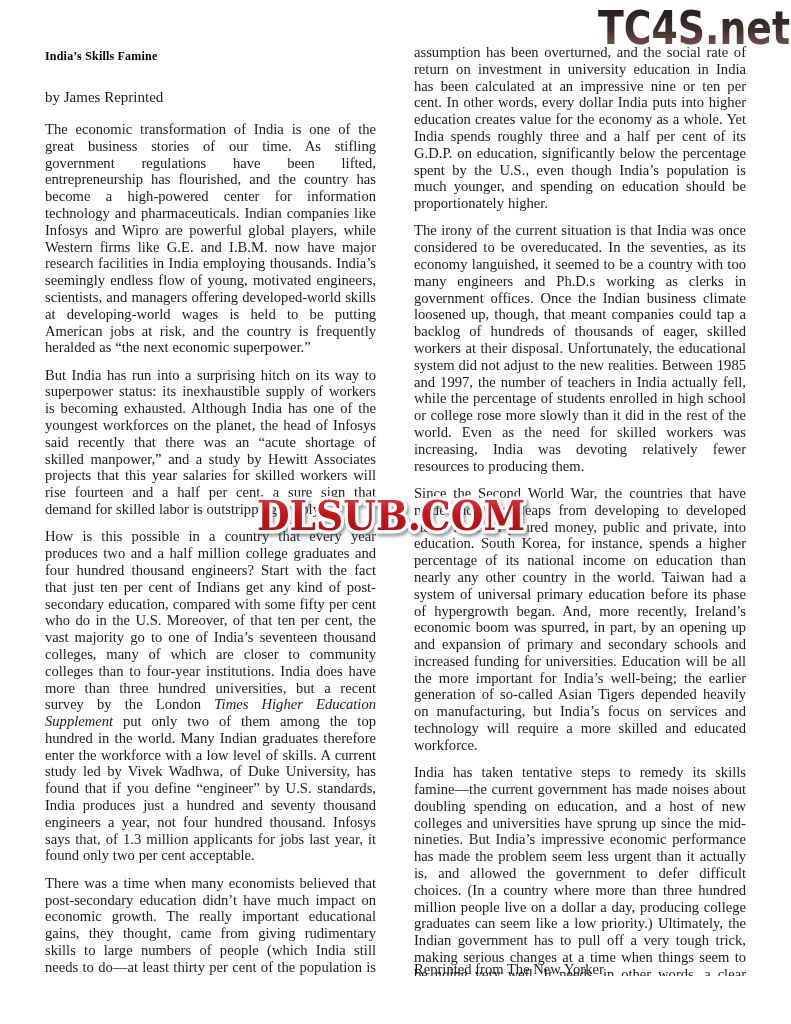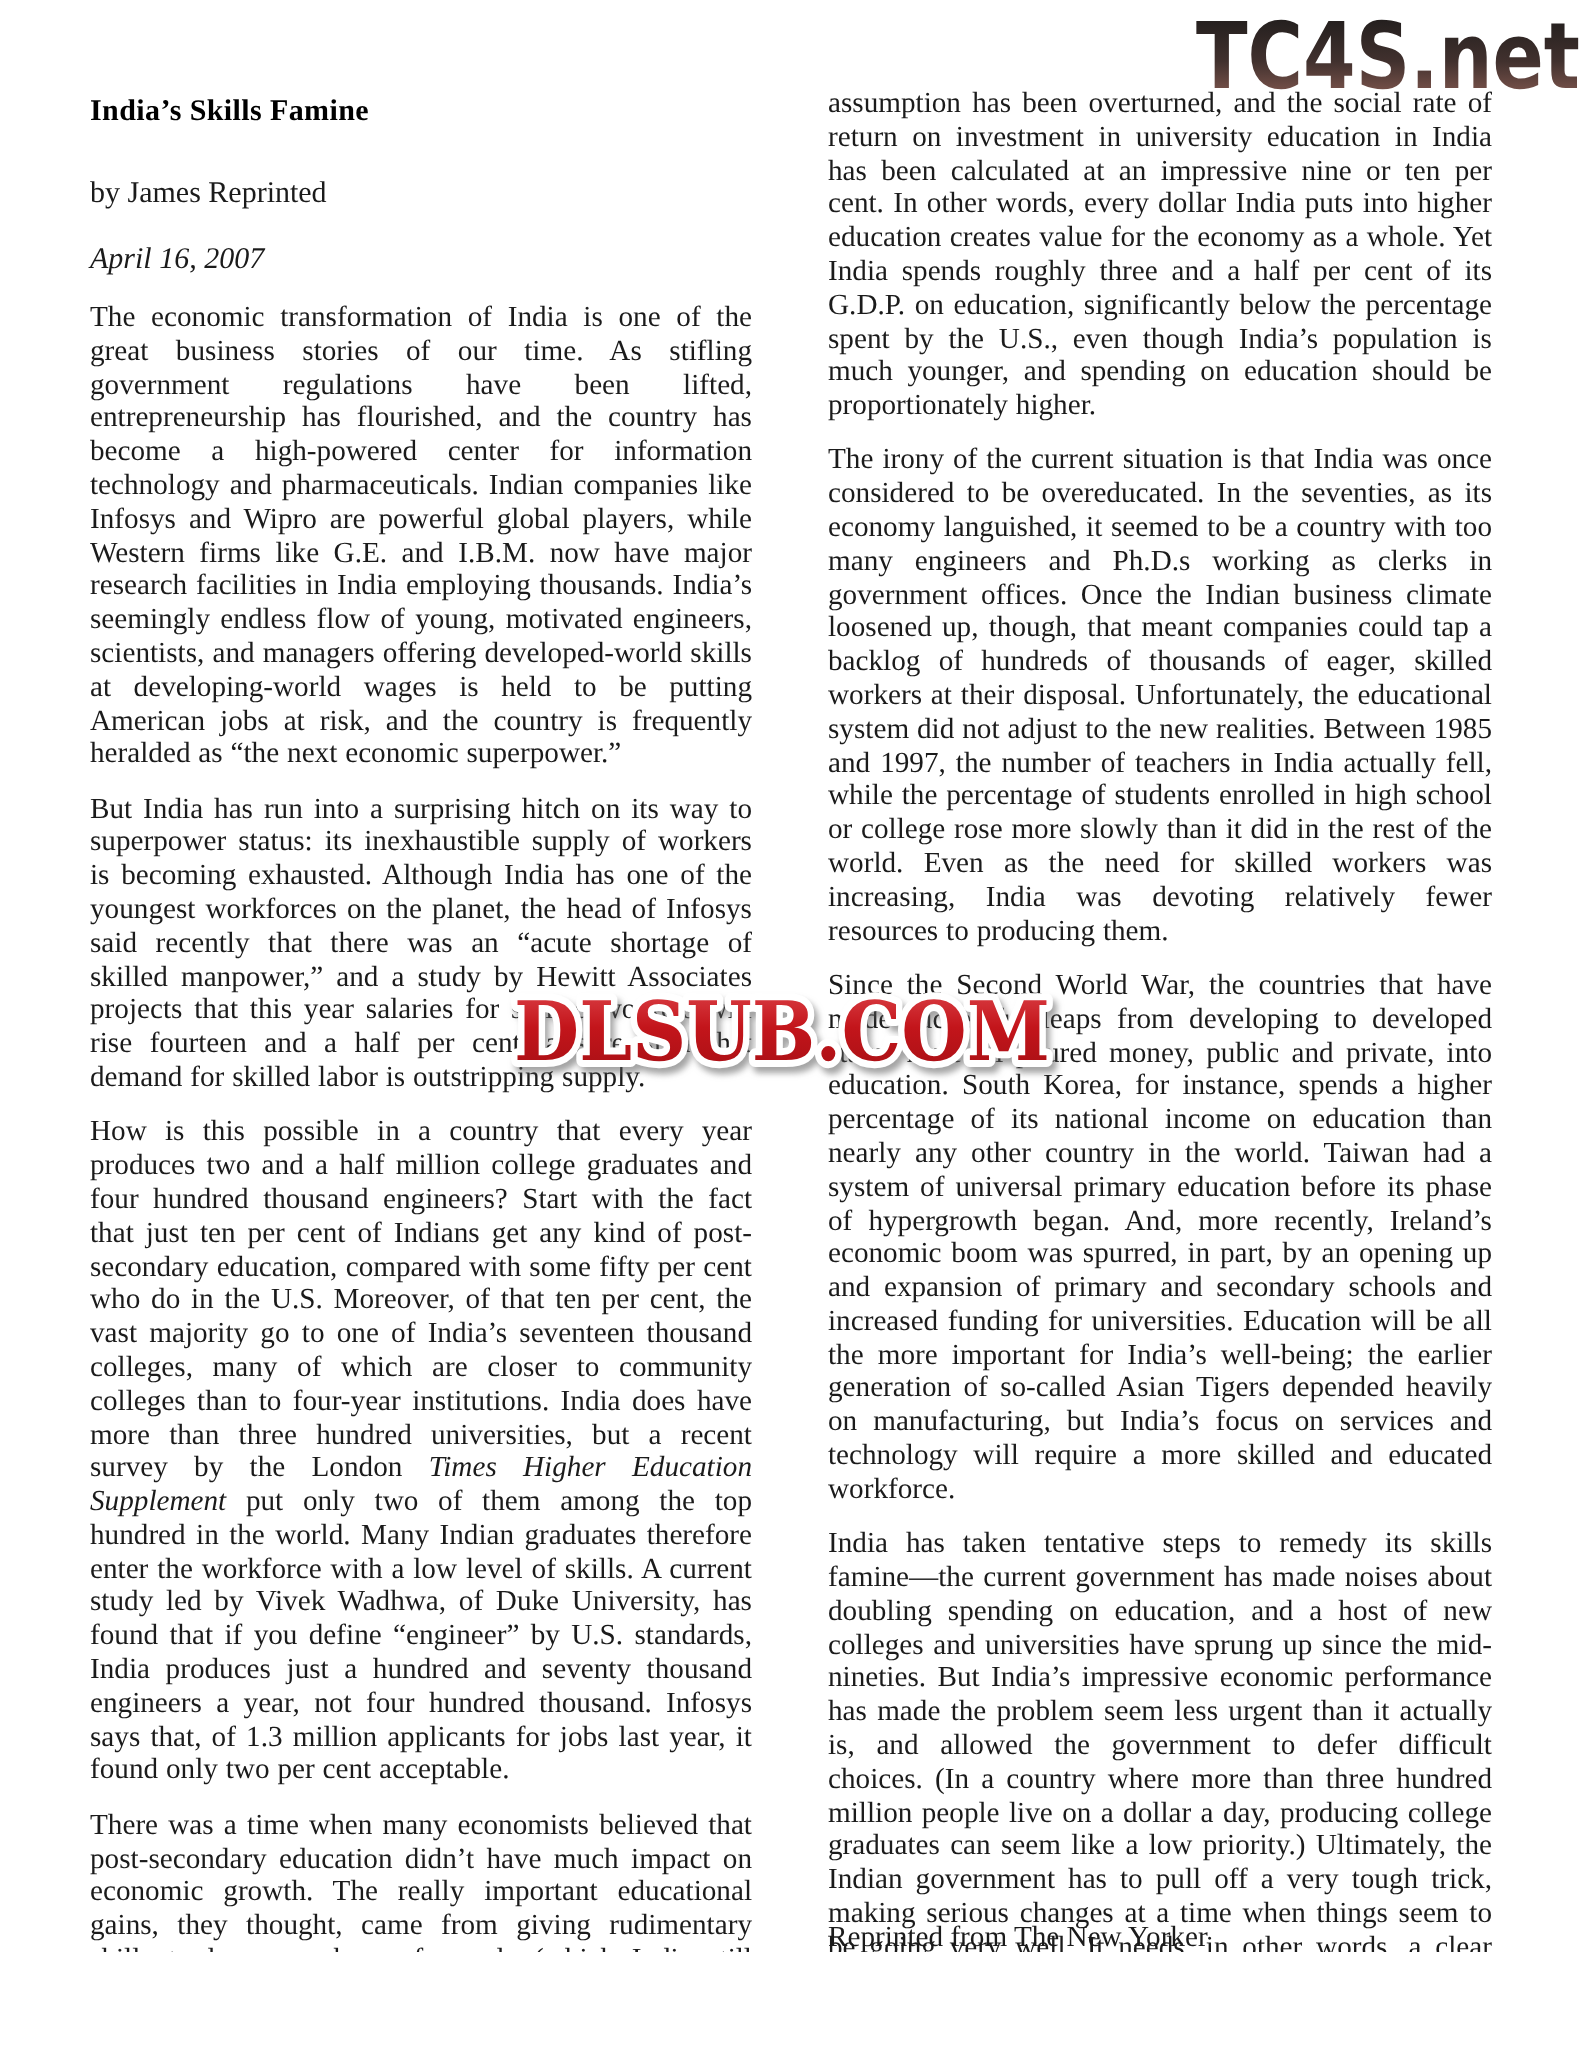--- a/index.html
+++ b/index.html
@@ -5,21 +5,21 @@
   html, body { margin:0; padding:0; background:#ffffff; }
   body { width:791px; height:1024px; overflow:hidden; }
   .page {
     position:relative; width:791px; height:976px; background:#ffffff;
     font-family:"Liberation Serif", serif; color:#1b1b1b; overflow:hidden;
   }
   .col { position:absolute; }
   .col-left  { left:45px;  top:45px; width:331px; }
   .col-right { left:414px; top:44px; width:332px; }
   .title {
-    font-size:15px; font-weight:bold; color:#000;
+    font-size:12px; font-weight:bold; color:#000;
     margin:0 0 21px 0; line-height:22px; letter-spacing:0.2px;
   }
   .byline { font-size:15px; line-height:19px; margin:0 0 14px 0; }
   .date   { font-size:15px; line-height:19px; font-style:italic; margin:0 0 11px 0; }
   .para {
     font-size:14.6px; line-height:16.8px; text-align:justify;
     margin:0 0 10.5px 0; word-spacing:0.02em;
   }
   .para i { font-style:italic; }
   .reprint {
@@ -55,21 +55,20 @@
         <stop offset="0.55" stop-color="#41312e"></stop>
         <stop offset="1" stop-color="#96645a"></stop>
       </linearGradient>
     </defs>
     <text x="3" y="44" font-size="46" fill="url(#tc4sGrad)" textLength="192" lengthAdjust="spacingAndGlyphs">TC4S.net</text>
   </svg>
 
   <div class="col col-left">
     <h1 class="title">India’s Skills Famine</h1>
     <div class="byline">by James Reprinted</div>
-    <div class="date">April 16, 2007</div>
     <div>
         <p class="para"><span>The economic transformation of India is one of the great business stories of our time. As stifling government regulations have been lifted, entrepreneurship has flourished, and the country has become a high-powered center for information technology and pharmaceuticals. Indian companies like Infosys and Wipro are powerful global players, while Western firms like G.E. and I.B.M. now have major research facilities in India employing thousands. India’s seemingly endless flow of young, motivated engineers, scientists, and managers offering developed-world skills at developing-world wages is held to be putting American jobs at risk, and the country is frequently heralded as “the next economic superpower.”</span></p>
         <p class="para"><span>But India has run into a surprising hitch on its way to superpower status: its inexhaustible supply of workers is becoming exhausted. Although India has one of the youngest workforces on the planet, the head of Infosys said recently that there was an “acute shortage of skilled manpower,” and a study by Hewitt Associates projects that this year salaries for skilled workers will rise fourteen and a half per cent, a sure sign that demand for skilled labor is outstripping supply.</span></p>
         <p class="para"><span>How is this possible in a country that every year produces two and a half million college graduates and four hundred thousand engineers? Start with the fact that just ten per cent of Indians get any kind of post-secondary education, compared with some fifty per cent who do in the U.S. Moreover, of that ten per cent, the vast majority go to one of India’s seventeen thousand colleges, many of which are closer to community colleges than to four-year institutions. India does have more than three hundred universities, but a recent survey by the London </span><i>Times Higher Education Supplement</i><span> put only two of them among the top hundred in the world. Many Indian graduates therefore enter the workforce with a low level of skills. A current study led by Vivek Wadhwa, of Duke University, has found that if you define “engineer” by U.S. standards, India produces just a hundred and seventy thousand engineers a year, not four hundred thousand. Infosys says that, of 1.3 million applicants for jobs last year, it found only two per cent acceptable.</span></p>
         <p class="para"><span>There was a time when many economists believed that post-secondary education didn’t have much impact on economic growth. The really important educational gains, they thought, came from giving rudimentary skills to large numbers of people (which India still needs to do—at least thirty per cent of the population is illiterate). They believed that, in economic terms, society got a very low rate of return on its investment in higher education. But lately that</span></p>
       </div>
   </div>
 
   <div class="col col-right">
     <div>

